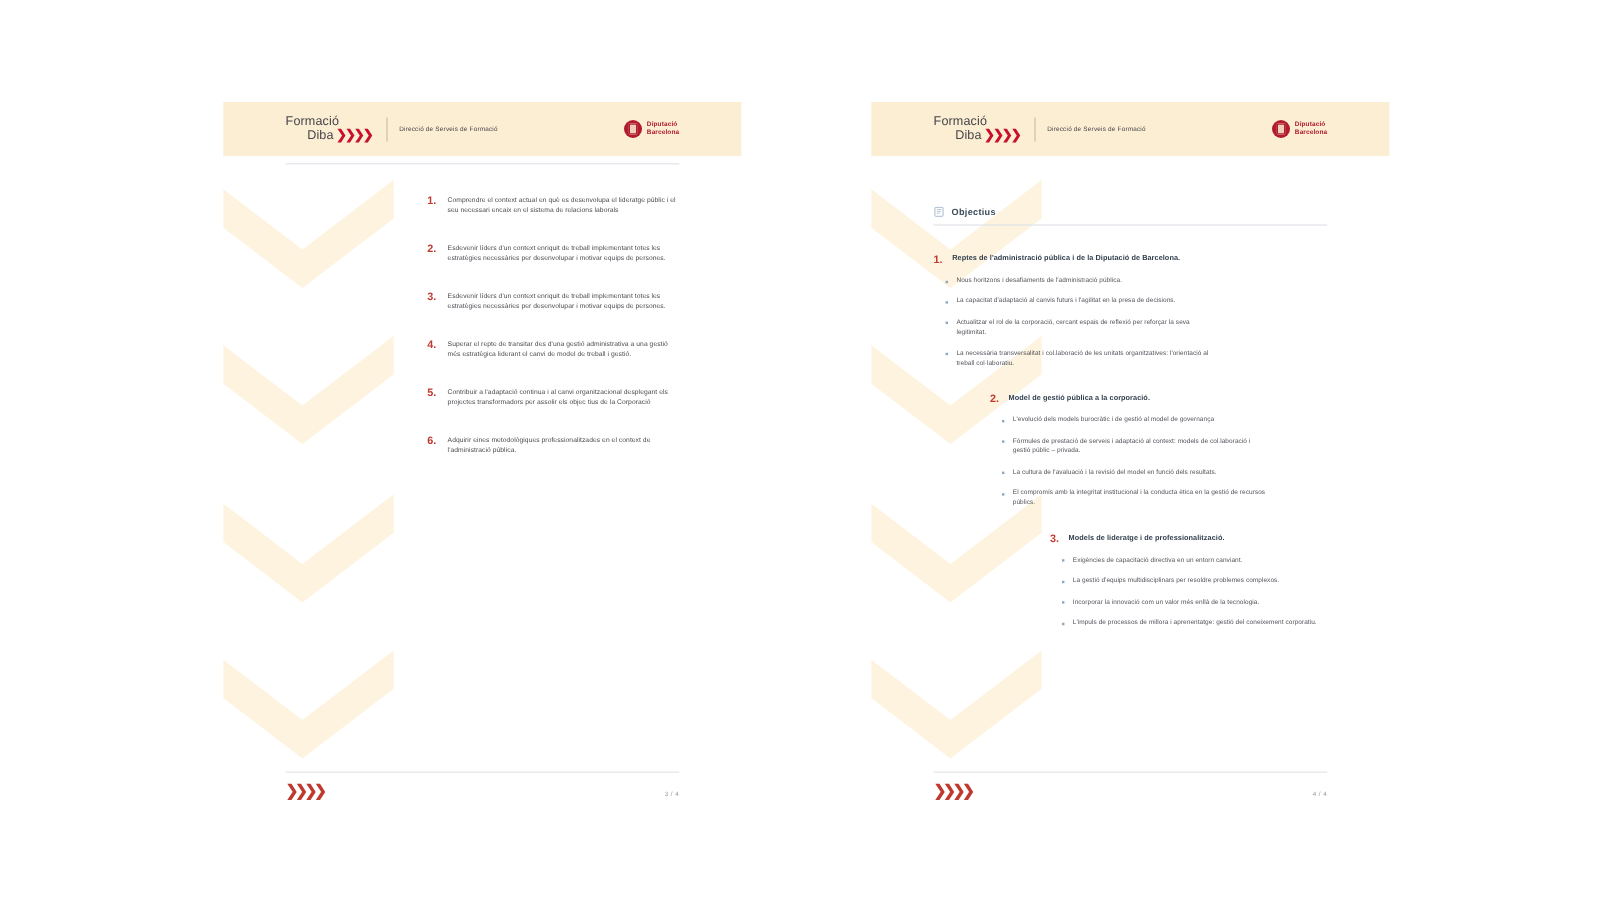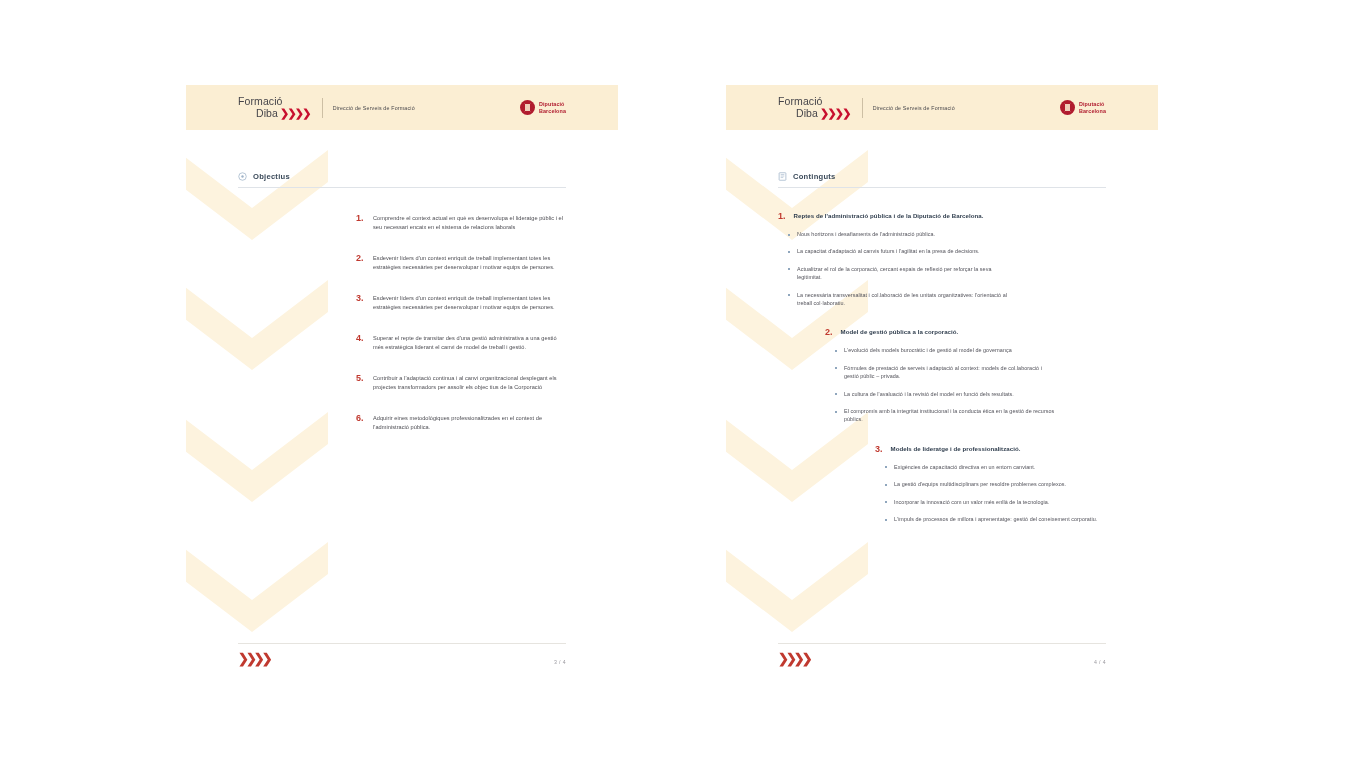--- a/index.html
+++ b/index.html
@@ -281,27 +281,20 @@
     <svg class="wm" viewBox="0 0 200 553" preserveAspectRatio="none">
       <g fill="#fdf3de">
         <path d="M-10 20 L66 78 L142 20 L142 52 L66 110 L-10 52 Z"></path>
         <path d="M-10 150 L66 208 L142 150 L142 182 L66 240 L-10 182 Z"></path>
         <path d="M-10 282 L66 340 L142 282 L142 314 L66 372 L-10 314 Z"></path>
         <path d="M-10 412 L66 470 L142 412 L142 444 L66 502 L-10 444 Z"></path>
       </g>
     </svg>
 
     <div class="body">
-      <div class="sect-head">
-        <svg class="sect-ico" viewBox="0 0 12 12">
-          <circle cx="6" cy="6" r="5" fill="none" stroke="#9fb3c8" stroke-width="1"></circle>
-          <circle cx="6" cy="6" r="1.6" fill="#9fb3c8"></circle>
-        </svg>
-        <div class="sect-title">Objectius</div>
-      </div>
       <div class="rule"></div>
 
       <div class="obj-list">
         <div class="obj">
           <div class="obj-n">1.</div>
           <div class="obj-t">Comprendre el context actual en què es desenvolupa el lideratge públic i el seu necessari encaix en el sistema de relacions laborals</div>
         </div>
         <div class="obj">
           <div class="obj-n">2.</div>
           <div class="obj-t">Esdevenir líders d'un context enriquit de treball implementant totes les estratègies necessàries per desenvolupar i motivar equips de persones.</div>
@@ -367,21 +360,21 @@
     </svg>
 
     <div class="body">
       <div class="sect-head">
         <svg class="sect-ico" viewBox="0 0 12 12">
           <rect x="1.5" y="1" width="9" height="10" rx="0.8" fill="none" stroke="#9fb3c8" stroke-width="1"></rect>
           <line x1="3.6" y1="3.4" x2="8.4" y2="3.4" stroke="#9fb3c8" stroke-width="0.8"></line>
           <line x1="3.6" y1="5.4" x2="8.4" y2="5.4" stroke="#9fb3c8" stroke-width="0.8"></line>
           <line x1="3.6" y1="7.4" x2="7" y2="7.4" stroke="#9fb3c8" stroke-width="0.8"></line>
         </svg>
-        <div class="sect-title">Continguts</div>
+        <div class="sect-title">Objectius</div>
       </div>
       <div class="rule"></div>
 
       <div class="cont-list">
 
         <div class="cont-block">
           <div class="cont-head ind-0">
             <div class="cont-n">1.</div>
             <div class="cont-t">Reptes de l'administració pública i de la Diputació de Barcelona.</div>
           </div>

